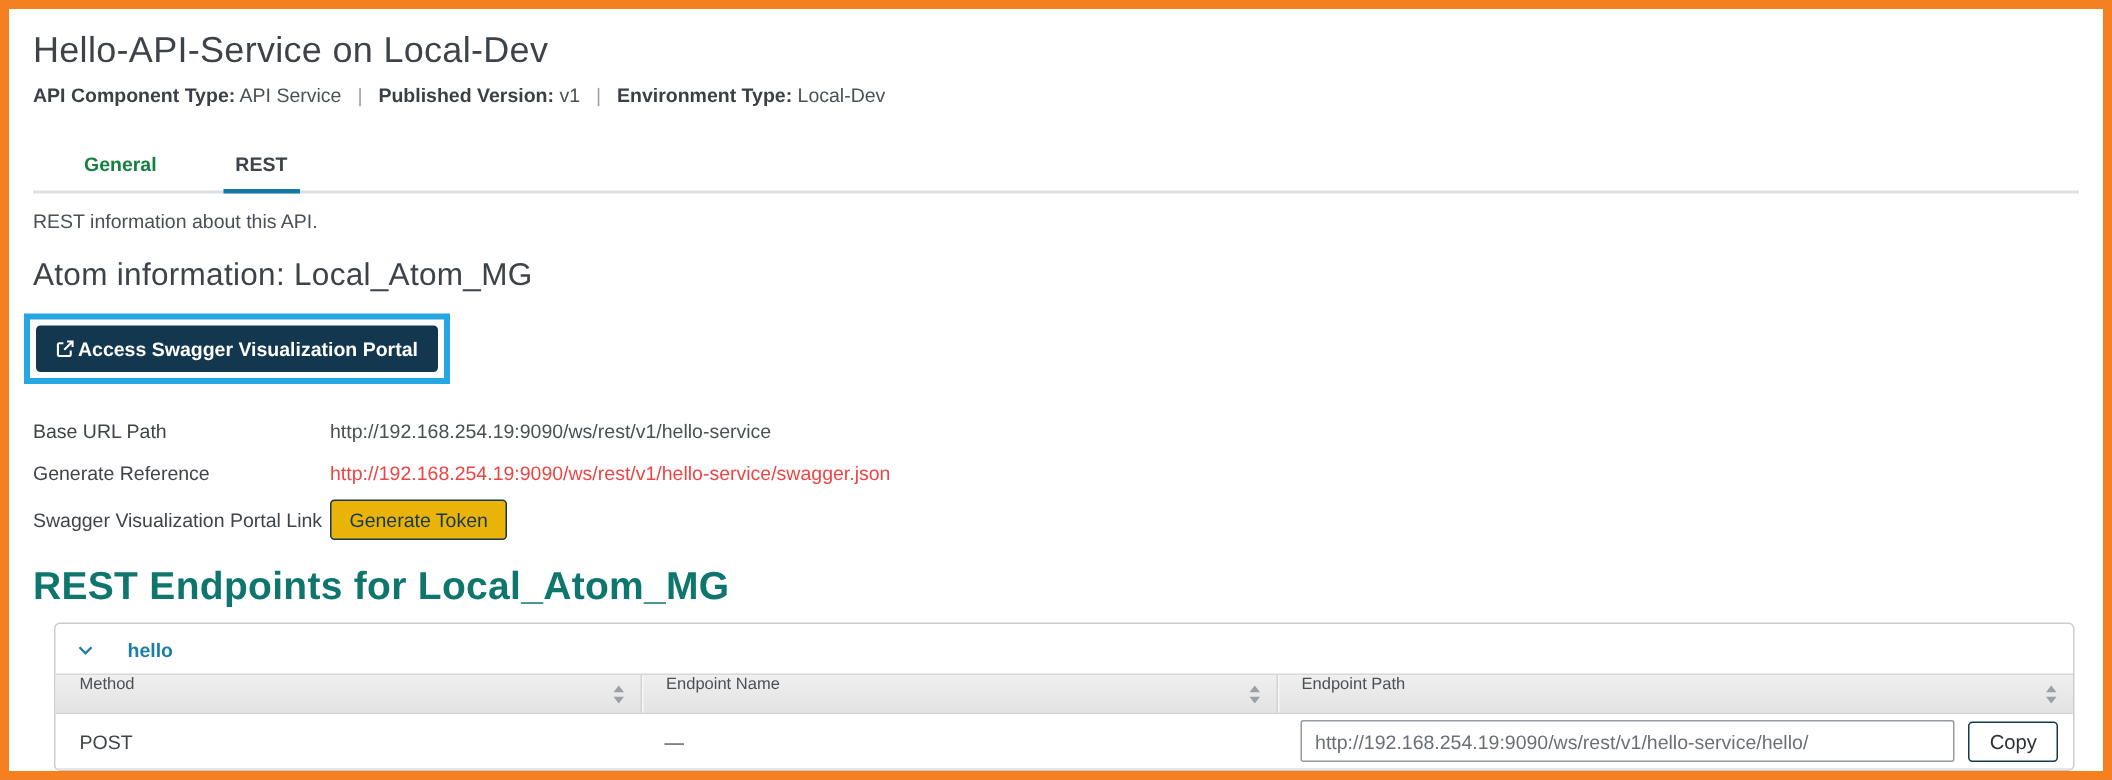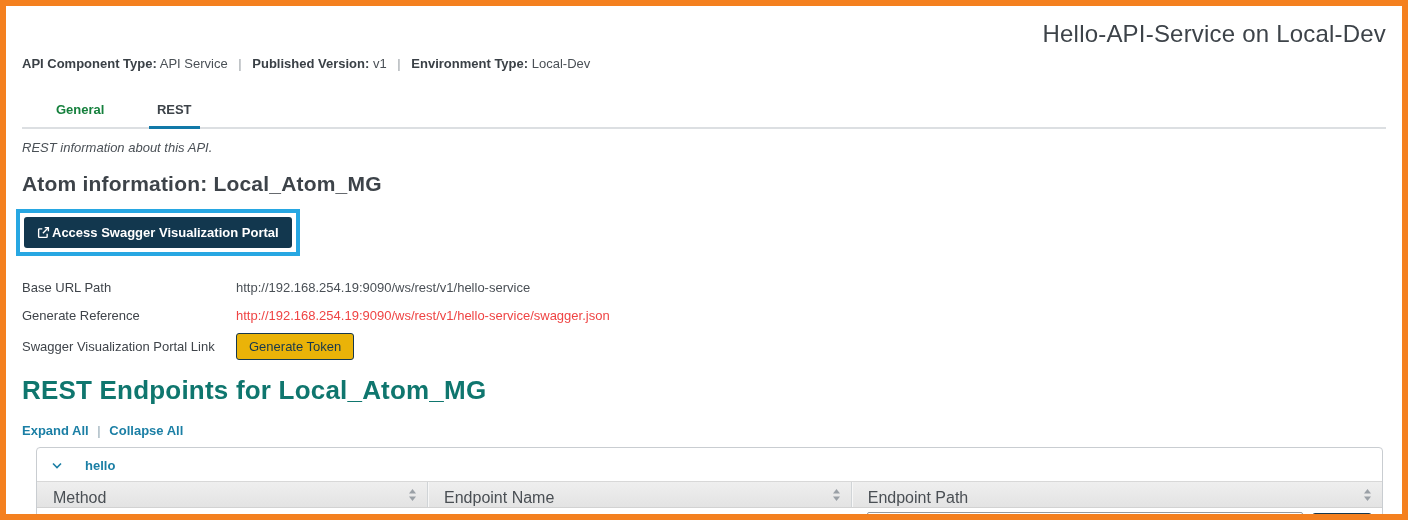--- a/index.html
+++ b/index.html
@@ -10,58 +10,58 @@
     width: 1408px; height: 520px;
     border: 6px solid #F4801F;
     background: #fff;
     overflow: hidden;
     position: relative;
   }
   .content { padding: 12px 16px 0 16px; }
 
   .page-title {
     font-size: 24px; font-weight: normal; color: #3d4349;
-    letter-spacing: 0.2px; margin-top: 2px; text-align: right;
+    letter-spacing: 0.2px; margin-top: 2px;
   }
 
   .meta-line { margin-top: 8px; font-size: 13px; color: #4a5056; }
   .meta-label { font-weight: bold; color: #3a4046; }
   .meta-value { color: #4a5056; }
   .meta-sep { color: #9aa0a6; margin: 0 7px; }
 
   .tabbar { margin-top: 27px; border-bottom: 2px solid #dcdfe2; padding-left: 26px; }
   .tab {
     display: inline-block; font-size: 13px; font-weight: bold;
     padding: 4px 8px 9px 8px; margin-right: 32px; cursor: pointer;
   }
   .tab.inactive { color: #15803d; }
   .tab.active { color: #3d4349; border-bottom: 3px solid #1279a8; margin-bottom: -2px; }
 
-  .rest-desc { margin-top: 11px; font-size: 13px; color: #4a5056; font-style: italic; }
+  .rest-desc { margin-top: 11px; font-size: 13px; color: #4a5056; }
 
   .h2-atom {
-    margin-top: 17px; font-size: 21px; font-weight: bold;
+    margin-top: 17px; font-size: 21px; font-weight: normal;
     color: #3d4349; letter-spacing: 0.2px;
   }
 
   .highlight-box {
     display: inline-block; margin-top: 13px; margin-left: -6px;
     border: 4px solid #27A7E2; padding: 4px; background: #fff;
   }
   .swagger-btn {
     display: inline-flex; align-items: center; gap: 2px;
     background: #12374E; color: #fff; border: none;
     font-family: "Liberation Sans", sans-serif;
     font-size: 13px; font-weight: bold;
     padding: 8px 13px; border-radius: 3px; cursor: pointer;
   }
   .swagger-btn svg { display: block; }
 
   .fields { margin-top: 17px; }
-  .field-row { display: flex; align-items: center; min-height: 28px; gap: 16px; }
+  .field-row { display: flex; align-items: center; min-height: 28px; }
   .field-label { width: 198px; font-size: 13px; color: #3f444a; flex: none; }
   .field-value { font-size: 13px; color: #4a5056; }
   .field-link { font-size: 13px; color: #ef4444; text-decoration: none; cursor: pointer; }
   .token-btn {
     background: #eab308; border: 1px solid #16384E; color: #16384E;
     font-family: "Liberation Sans", sans-serif;
     font-size: 13px; font-weight: normal;
     padding: 5px 12px; border-radius: 3px; cursor: pointer;
   }
 
@@ -87,22 +87,22 @@
   .group-name { font-size: 13px; font-weight: bold; color: #1b7fa5; }
   .chevron svg { display: block; }
 
   .tbl-header {
     display: flex; height: 27px; align-items: center;
     background: linear-gradient(#efefef, #e3e3e3);
     border-top: 1px solid #d8d8d8; border-bottom: 1px solid #d2d2d2;
   }
   .th {
     position: relative; height: 100%;
-    display: flex; align-items: flex-end;
-    font-size: 16px; color: #4a4f54;
+    display: flex; align-items: flex-start;
+    font-size: 11px; color: #4a4f54;
     padding: 0 26px 0 16px;
   }
   .th + .th { border-left: 1px solid #d0d4d7; box-shadow: inset 1px 0 0 #f7f7f7; }
   .th-method { width: 29%; }
   .th-name { width: 31.5%; }
   .th-path { width: 39.5%; }
   .sort-icon { position: absolute; right: 10px; top: 50%; transform: translateY(-50%); cursor: pointer; }
   .sort-icon svg { display: block; }
 
   .tbl-row { display: flex; align-items: center; height: 37px; border-bottom: 1px solid #e4e6e8; }
@@ -173,25 +173,20 @@
         <a class="field-link">http://192.168.254.19:9090/ws/rest/v1/hello-service/swagger.json</a>
       </div>
       <div class="field-row" style="margin-top:3px;">
         <div class="field-label">Swagger Visualization Portal Link</div>
         <button class="token-btn">Generate Token</button>
       </div>
     </div>
 
     <h2 class="h2-endpoints">REST Endpoints for Local_Atom_MG</h2>
 
-    <div class="expand-line">
-      <a class="expand-link">Expand All</a>
-      <span class="expand-sep">|</span>
-      <a class="expand-link">Collapse All</a>
-    </div>
 
     <div class="panel">
       <div class="group-header">
         <span class="chevron">
           <svg width="10" height="7" viewBox="0 0 10 7">
             <path d="M1 1.5 5 5.5 9 1.5" fill="none" stroke="#1b7fa5" stroke-width="1.6"></path>
           </svg>
         </span>
         <span class="group-name">hello</span>
       </div>

